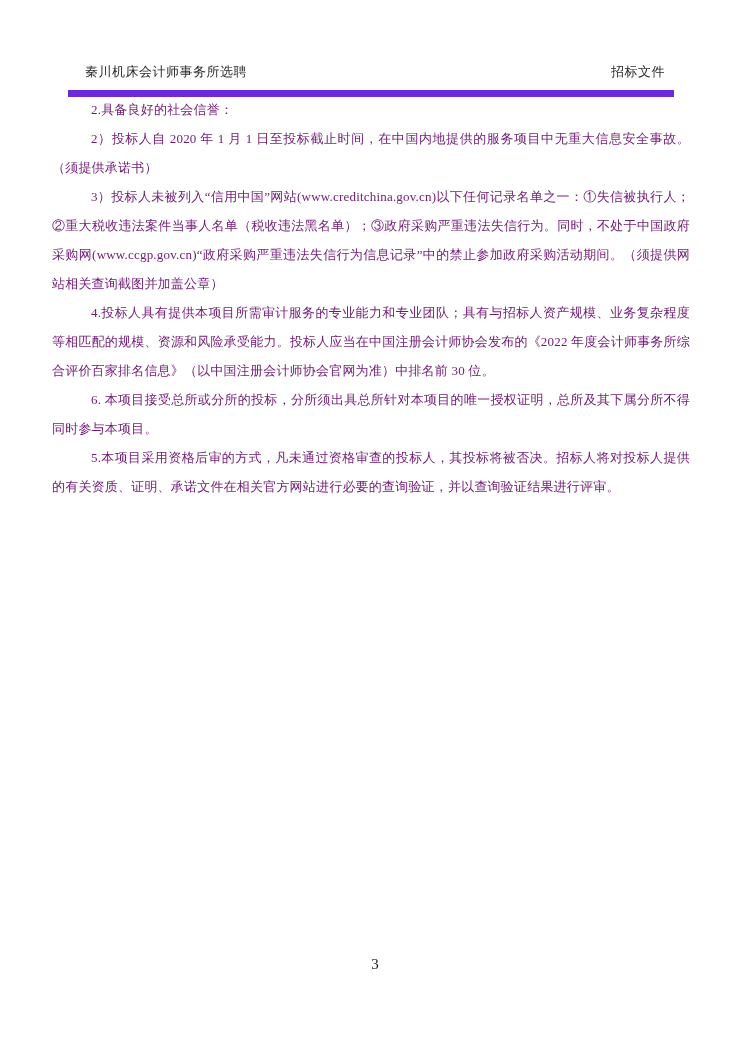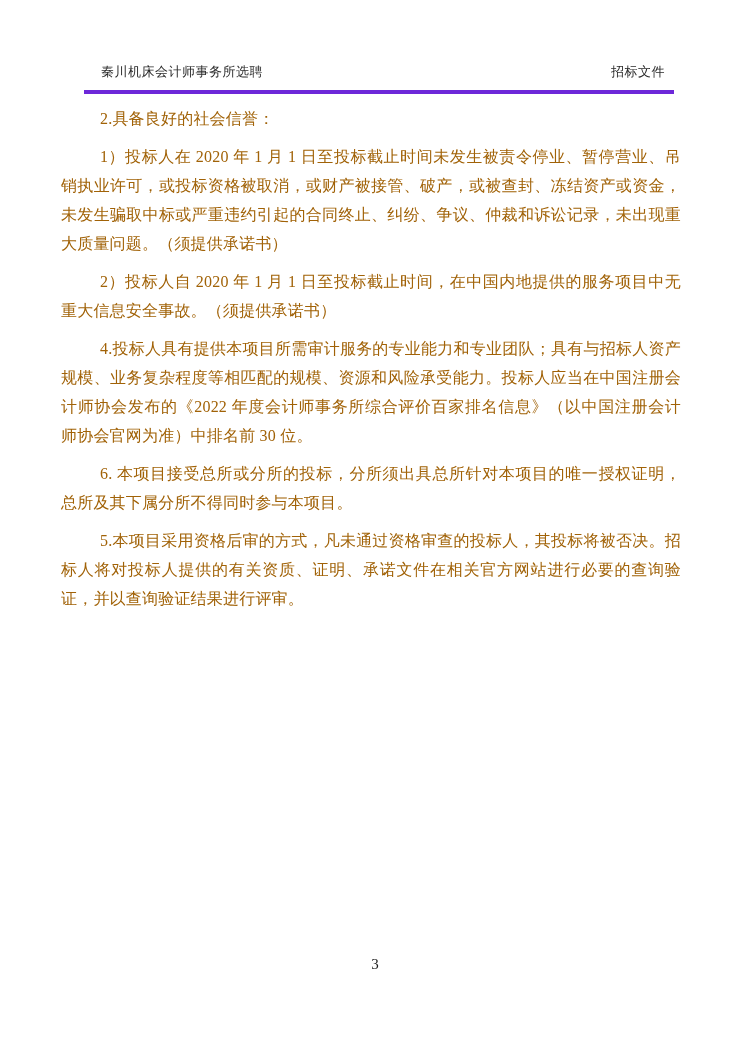--- a/index.html
+++ b/index.html
@@ -12,45 +12,45 @@
     width: 750px;
     height: 1062px;
     background: #ffffff;
     overflow: hidden;
     font-family: "Liberation Serif", "DejaVu Serif", serif;
     color: #1c1c1c;
   }
   .header {
     position: absolute;
     top: 63px;
-    left: 84px;
+    left: 68px;
     right: 76px;
     display: flex;
     justify-content: space-between;
     align-items: flex-end;
     font-size: 13px;
     letter-spacing: 0.5px;
     color: #2a2a2a;
     padding: 0 9px 9px 17px;
-    border-bottom: 4px solid #6d28d9;
+    border-bottom: 7px solid #6d28d9;
   }
   .content {
     position: absolute;
     top: 95px;
     left: 52px;
     width: 638px;
   }
   .para {
-    margin: 9px;
-    font-size: 16px;
+    margin: 0;
+    font-size: 13px;
     line-height: 29px;
     text-align: justify;
     text-indent: 39px;
     letter-spacing: 0.2px;
-    color: #a16207;
+    color: #701a75;
     word-break: break-word;
   }
   .footer {
     position: absolute;
     top: 956px;
     left: 0;
     width: 750px;
     text-align: center;
     font-size: 15px;
     color: #1c1c1c;
@@ -61,22 +61,22 @@
 
 <div class="page">
 
   <div class="header">
     <span>秦川机床会计师事务所选聘</span>
     <span>招标文件</span>
   </div>
 
   <div class="content">
     <p class="para">2.具备良好的社会信誉：</p>
-    <p class="para">1）投标人在 2020 年 1 月 1 日至投标截止时间未发生被责令停业、暂停营业、吊销执业许可，或投标资格被取消，或财产被接管、破产，或被查封、冻结资产或资金，未发生骗取中标或严重违约引起的合同终止、纠纷、争议、仲裁和诉讼记录，未出现重大质量问题。（须提供承诺书）</p>
     <p class="para">2）投标人自 2020 年 1 月 1 日至投标截止时间，在中国内地提供的服务项目中无重大信息安全事故。（须提供承诺书）</p>
+    <p class="para">3）投标人未被列入“信用中国”网站(www.creditchina.gov.cn)以下任何记录名单之一：①失信被执行人；②重大税收违法案件当事人名单（税收违法黑名单）；③政府采购严重违法失信行为。同时，不处于中国政府采购网(www.ccgp.gov.cn)“政府采购严重违法失信行为信息记录”中的禁止参加政府采购活动期间。（须提供网站相关查询截图并加盖公章）</p>
     <p class="para">4.投标人具有提供本项目所需审计服务的专业能力和专业团队；具有与招标人资产规模、业务复杂程度等相匹配的规模、资源和风险承受能力。投标人应当在中国注册会计师协会发布的《2022 年度会计师事务所综合评价百家排名信息》（以中国注册会计师协会官网为准）中排名前 30 位。</p>
     <p class="para">6. 本项目接受总所或分所的投标，分所须出具总所针对本项目的唯一授权证明，总所及其下属分所不得同时参与本项目。</p>
     <p class="para">5.本项目采用资格后审的方式，凡未通过资格审查的投标人，其投标将被否决。招标人将对投标人提供的有关资质、证明、承诺文件在相关官方网站进行必要的查询验证，并以查询验证结果进行评审。</p>
   </div>
 
   <div class="footer">
     <span>3</span>
   </div>
 
 </div>

